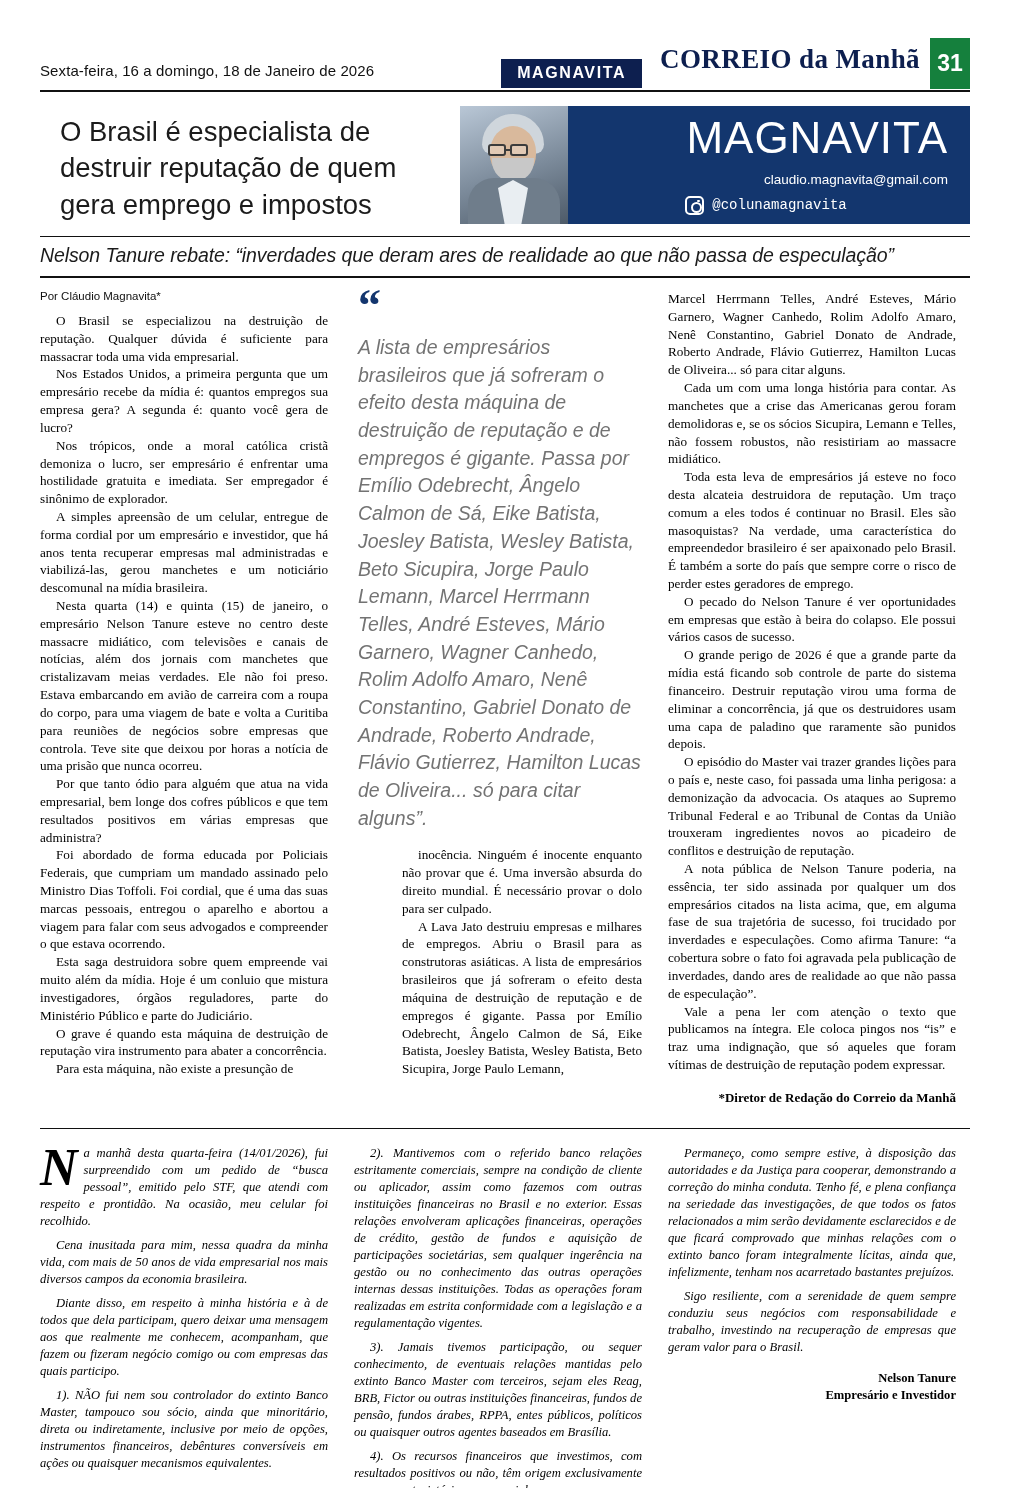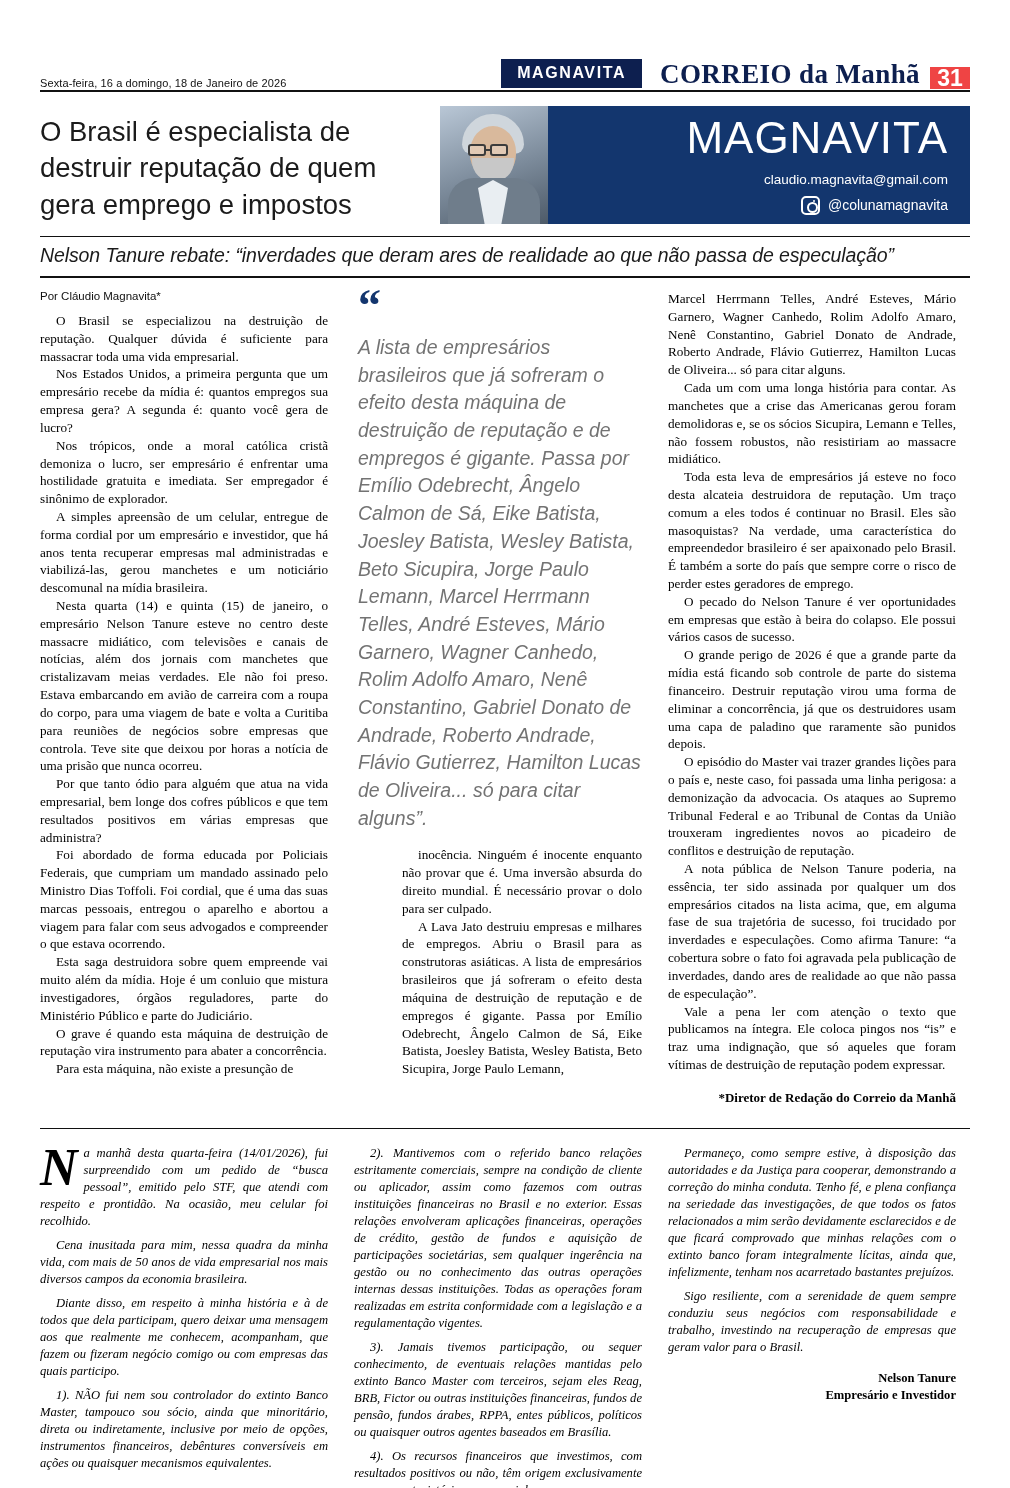--- a/index.html
+++ b/index.html
@@ -24,23 +24,23 @@
     position: relative;
     height: 52px;
     margin: 40px 40px 0 40px;
     border-bottom: 2.5px solid #111;
     display: flex;
     align-items: flex-end;
     justify-content: space-between;
   }
   .masthead-date {
     font-family: "Liberation Sans", sans-serif;
-    font-size: 11px;
+    font-size: 15px;
     color: #111;
-    padding-bottom: 1px;
+    padding-bottom: 11px;
     letter-spacing: 0.1px;
   }
   .masthead-right {
     display: flex;
     align-items: flex-end;
     gap: 0;
     padding-bottom: 0;
   }
   .colname-box {
     background: #0d1f4f;
@@ -52,47 +52,48 @@
     padding: 5px 16px 6px 16px;
     margin-right: 18px;
     margin-bottom: 2px;
   }
   .paper-name {
     font-family: "Liberation Serif", serif;
     font-weight: bold;
     font-size: 27px;
     letter-spacing: 0.4px;
     color: #0d1f4f;
-    padding-bottom: 0px;
+    padding-bottom: 15px;
     padding-right: 10px;
   }
   .page-num {
-    background: #ef4444;
+    background: #15803d;
     color: #fff;
     font-family: "Liberation Sans", sans-serif;
     font-weight: bold;
     font-size: 23px;
     width: 40px;
-    height: 22px;
+    height: 51px;
     display: flex;
     align-items: center;
     justify-content: center;
     margin-bottom: 1px;
   }
 
   
   .headzone {
     margin: 14px 40px 0 40px;
     display: flex;
     align-items: flex-start;
     gap: 0;
   }
   .headline-col {
     width: 400px;
     padding-right: 6px;
+    margin-left: 20px;
   }
   .headline {
     font-family: "Liberation Sans", sans-serif;
     font-size: 27.5px;
     line-height: 1.32;
     font-weight: 400;
     color: #1b1b1b;
     margin: 8px 0 0 0;
   }
   .banner {
@@ -158,23 +159,23 @@
     margin-bottom: 12px;
   }
   .banner-mail {
     font-family: "Liberation Sans", sans-serif;
     font-size: 13.5px;
     margin-bottom: 9px;
   }
   .banner-handle-row {
     display: flex;
     align-items: center;
-    justify-content: flex-end;
+    justify-content: center;
     gap: 8px;
-    font-family: Liberation Sans, sans-serif;
+    font-family: Liberation Mono, monospace;
     font-size: 14px;
   }
   .ig-icon {
     width: 19px; height: 19px; border: 2px solid #fff; border-radius: 5px;
     position: relative; display: inline-block;
   }
   .ig-icon:before {
     content: ""; position: absolute; left: 4px; top: 4px; width: 7px; height: 7px;
     border: 2px solid #fff; border-radius: 50%;
   }

